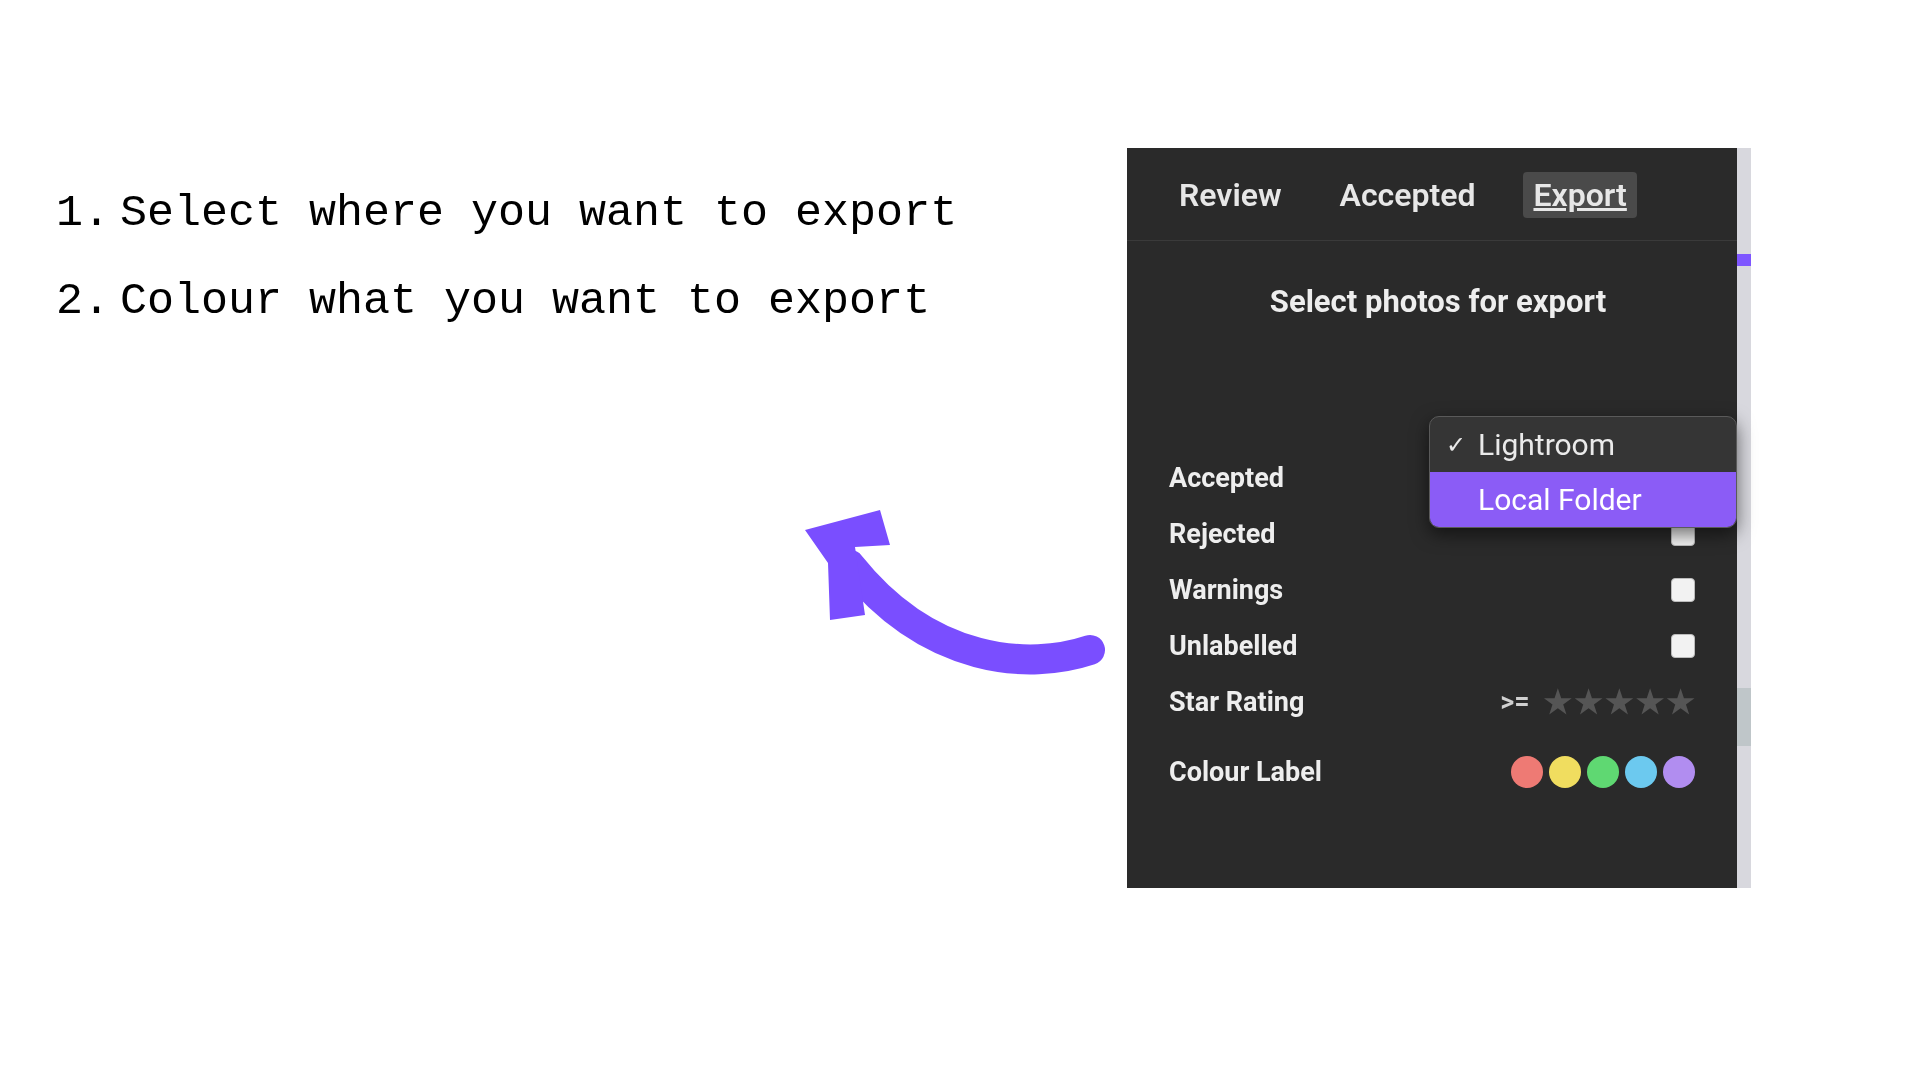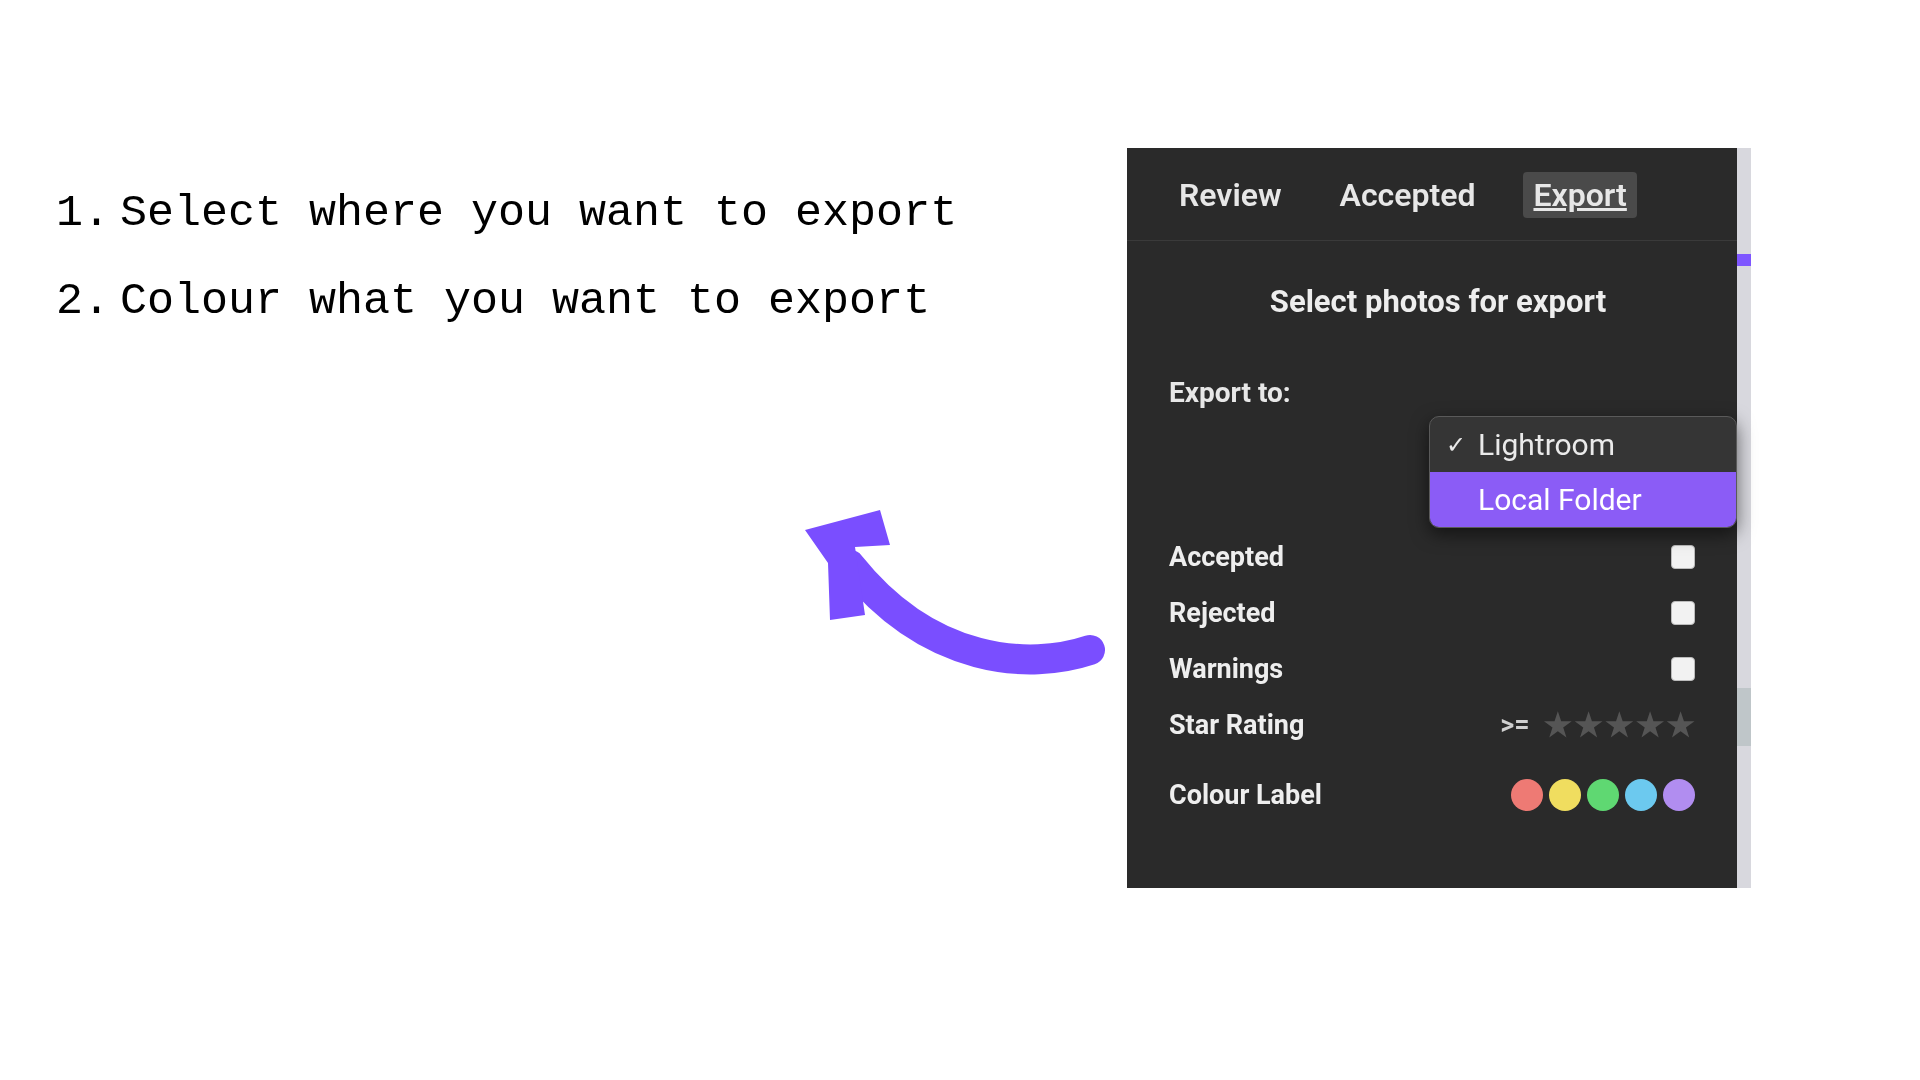--- a/index.html
+++ b/index.html
@@ -159,23 +159,20 @@
   <div class="panel-outer">
 
     <div class="tabs">
       <div class="tab">Review</div>
       <div class="tab">Accepted</div>
       <div class="tab active">Export</div>
     </div>
 
     <div class="panel-title">Select photos for export</div>
 
-    <div class="export-row">
-      <div class="export-label">Export to:</div>
-    </div>
 
     <div class="dropdown">
       <div class="dropdown-item">
         <span class="check">✓</span>
         <span>Lightroom</span>
       </div>
       <div class="dropdown-item highlight">
         <span class="check">✓</span>
         <span>Local Folder</span>
       </div>
@@ -185,20 +182,24 @@
       <div class="filter-row">
         <div class="filter-label">Accepted</div>
         <div class="checkbox"></div>
       </div>
       <div class="filter-row">
         <div class="filter-label">Rejected</div>
         <div class="checkbox"></div>
       </div>
       <div class="filter-row">
         <div class="filter-label">Warnings</div>
+        <div class="checkbox"></div>
+      </div>
+      <div class="filter-row">
+        <div class="filter-label">Unlabelled</div>
         <div class="checkbox"></div>
       </div>
       <div class="filter-row">
         <div class="filter-label">Star Rating</div>
         <div class="rating-val">
           <span>&gt;=</span>
           <span class="stars">
             <span class="star">★</span>
             <span class="star">★</span>
             <span class="star">★</span>

